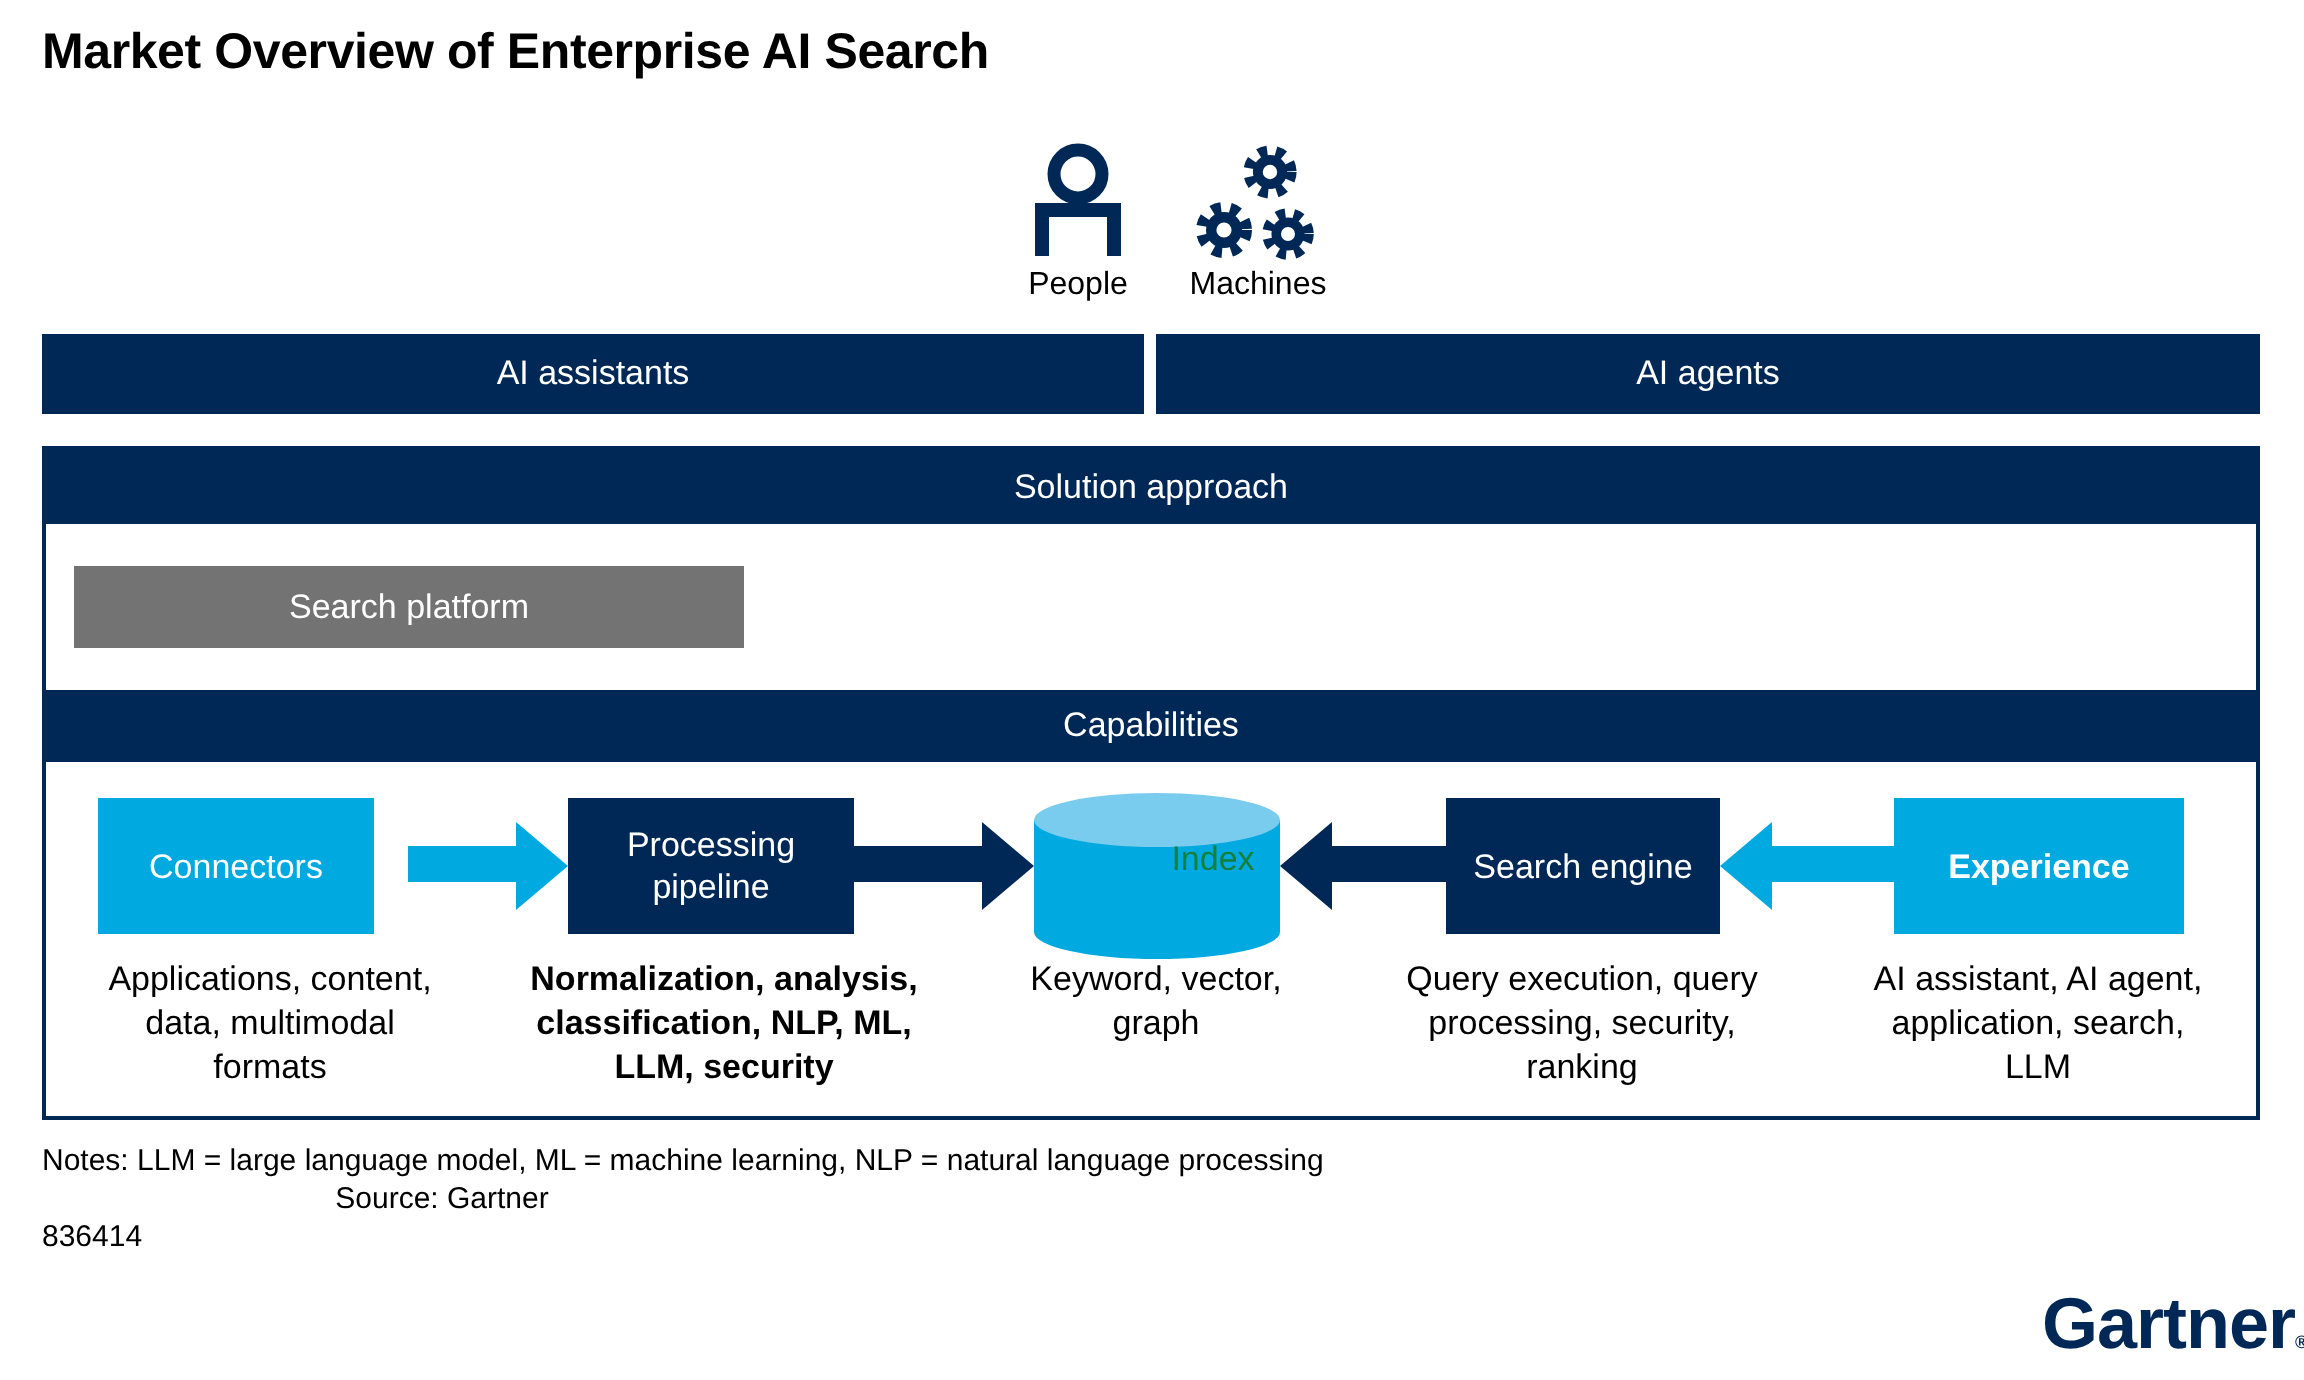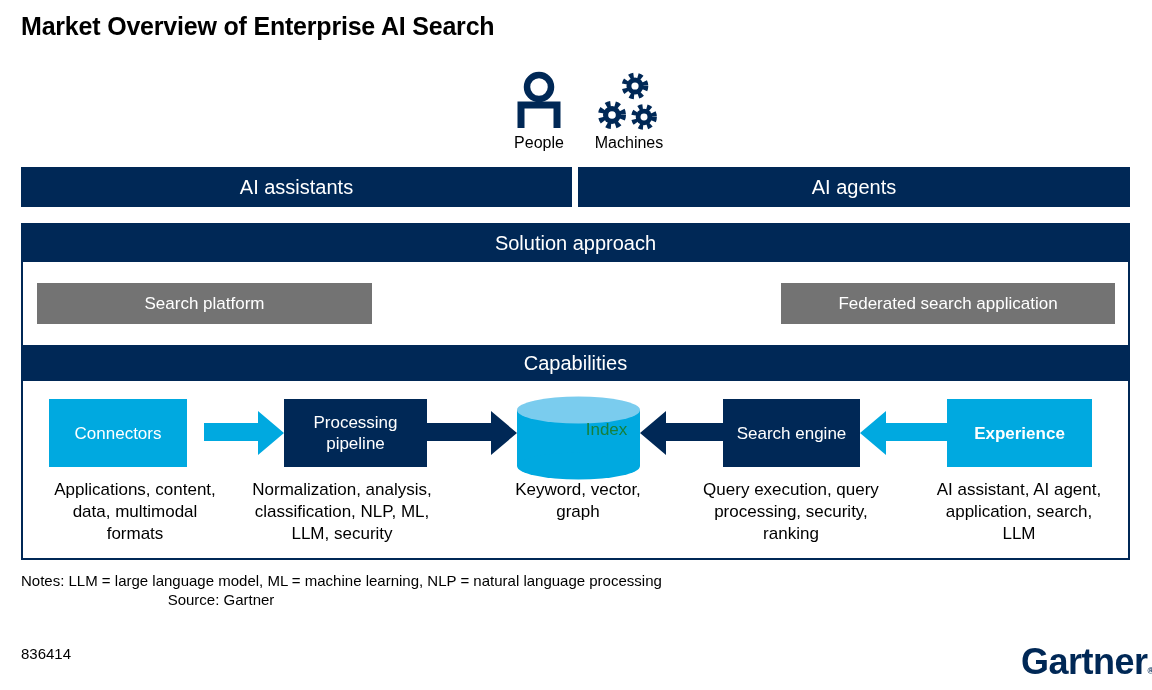--- a/index.html
+++ b/index.html
@@ -5,21 +5,21 @@
   html,body{margin:0;padding:0;background:#fff;}
   #stage{
     position:relative;width:1152px;height:690px;background:#fff;overflow:hidden;
     font-family:"Liberation Sans","DejaVu Sans",sans-serif;color:#000;
   }
   .abs{position:absolute;box-sizing:border-box;}
   #title{left:21px;top:12px;font-size:25px;font-weight:bold;letter-spacing:-0.2px;}
   .actor-label{font-size:16px;text-align:center;}
   .navy-bar{
     background:#002856;color:#fff;display:flex;align-items:center;justify-content:center;
-    font-size:20px;
+    font-size:17px;
   }
   #container{left:21px;top:223px;width:1109px;height:337px;border:2px solid #002856;background:#fff;}
   .orange-box{
     background:#737373;color:#fff;display:flex;align-items:center;justify-content:center;
     font-size:17px;height:41px;top:283px;
   }
   .flow-box{
     display:flex;align-items:center;justify-content:center;text-align:center;
     color:#fff;font-size:17px;line-height:21px;top:399px;height:68px;
   }
@@ -63,21 +63,20 @@
   <div class="abs actor-label" style="left:505px;top:134px;width:68px;">People</div>
   <div class="abs actor-label" style="left:588px;top:134px;width:82px;">Machines</div>
 
   <div class="abs navy-bar" style="left:21px;top:167px;width:551px;height:40px;">AI assistants</div>
   <div class="abs navy-bar" style="left:578px;top:167px;width:552px;height:40px;">AI agents</div>
 
   <div id="container" class="abs"></div>
 
   <div class="abs navy-bar" style="left:23px;top:225px;width:1105px;height:37px;">Solution approach</div>
   <div class="abs orange-box" style="left:37px;width:335px;">Search platform</div>
-  <div class="abs orange-box" style="left:781px;width:334px;">Federated search application</div>
 
   <div class="abs navy-bar" style="left:23px;top:345px;width:1105px;height:36px;">Capabilities</div>
 
   <div class="abs flow-box flow-blue" style="left:49px;width:138px;">
     <span class="inner">Connectors</span>
   </div>
 
   <svg class="abs" style="left:204px;top:411px;" width="80" height="44" viewBox="0 0 80 44">
     <polygon points="0,12 54,12 54,0 80,22 54,44 54,30 0,30" fill="#00A9E0"></polygon>
   </svg>
@@ -107,24 +106,24 @@
 
   <svg class="abs" style="left:860px;top:411px;" width="87" height="44" viewBox="0 0 87 44">
     <polygon points="87,12 26,12 26,0 0,22 26,44 26,30 87,30" fill="#00A9E0"></polygon>
   </svg>
 
   <div class="abs flow-box flow-blue" style="left:947px;width:145px;font-weight:bold;">
     <span class="inner" style="max-width:130px;">Experience</span>
   </div>
 
   <div class="abs desc" style="left:50px;width:170px;">Applications, content, data, multimodal formats</div>
-  <div class="abs desc" style="left:236px;width:212px;">Normalization, analysis, classification, NLP, ML, LLM, security</div>
+  <div class="abs desc" style="left:256px;width:212px;font-weight:bold;">Normalization, analysis, classification, NLP, ML, LLM, security</div>
   <div class="abs desc" style="left:503px;width:150px;">Keyword, vector, graph</div>
   <div class="abs desc" style="left:701px;width:180px;">Query execution, query processing, security, ranking</div>
   <div class="abs desc" style="left:934px;width:170px;">AI assistant, AI agent, application, search, LLM</div>
 
   <div class="abs note" style="left:21px;top:571px;width:800px;">Notes: LLM = large language model, ML = machine learning, NLP = natural language processing</div>
   <div class="abs note" style="left:21px;top:590px;width:400px;text-align:center;">Source: Gartner</div>
-  <div class="abs note" style="left:21px;top:609px;width:400px;margin-top:35px;">836414</div>
+  <div class="abs note" style="left:21px;top:609px;width:400px;">836414</div>
 
   <div id="logo" class="abs"><span>Gartner</span><sup>®</sup></div>
 
 </div>
 
 </body></html>

